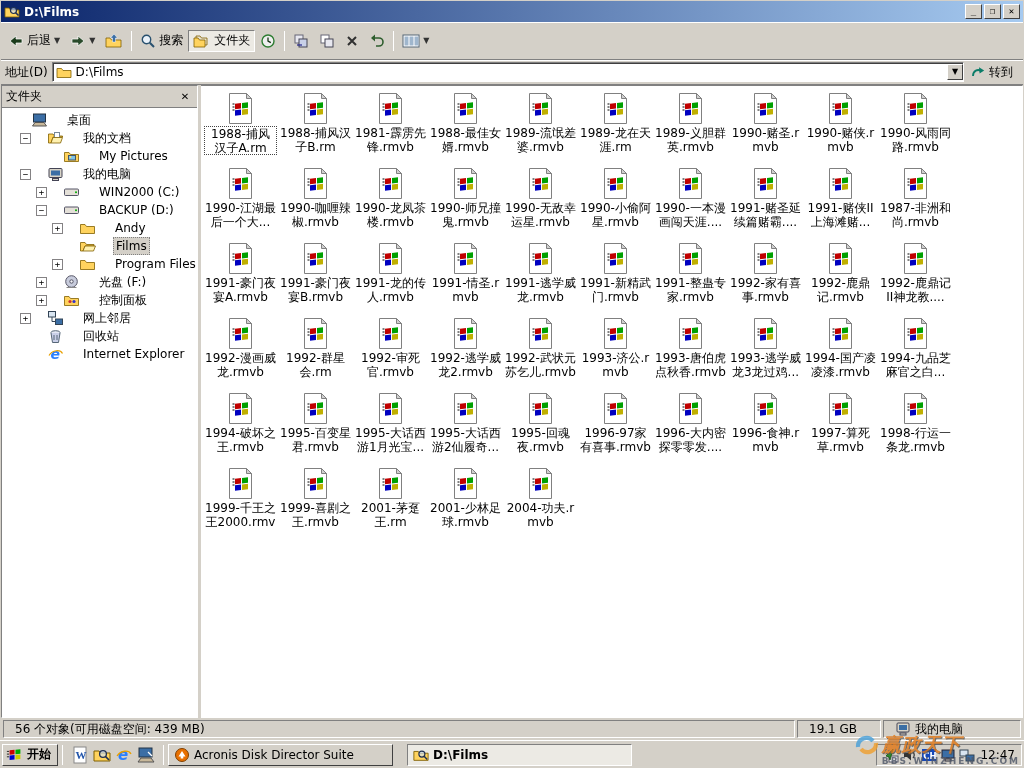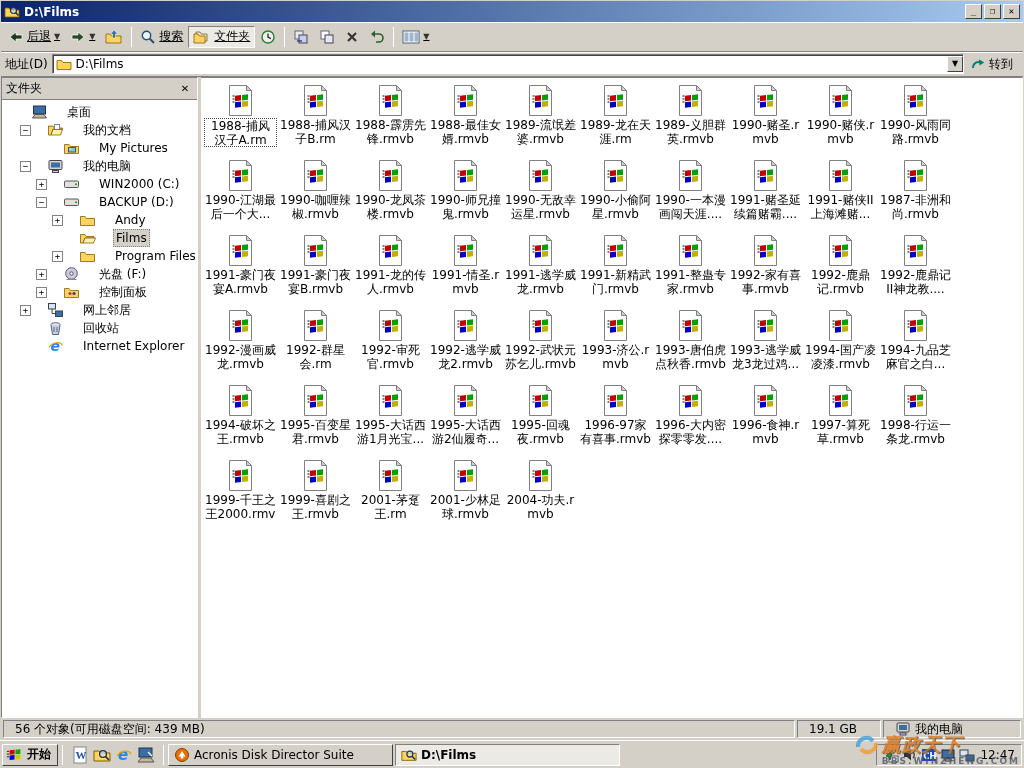--- a/index.html
+++ b/index.html
@@ -15,21 +15,21 @@
   .titlebar .ttext { color:#fff; font-weight:bold; font-size:12px; flex:1; }
   .winbtn { width:17px; height:15px; background:#D4D0C8; border:1px solid; border-color:#fff #404040 #404040 #fff; font-size:9px; line-height:12px; text-align:center; margin-left:2px; font-family:"DejaVu Sans Mono",monospace; }
 
   
   .menubar { height:24px; display:flex; align-items:stretch; border-bottom:1px solid #808080; box-shadow:inset 0 1px 0 #fff; flex:none; }
   .menu-items { display:flex; align-items:center; flex:1; padding-left:4px; }
   .menu-item { padding:3px 9px; }
   .menulogo { width:34px; height:22px; margin:1px 2px 0 0; background:#000; display:flex; align-items:center; justify-content:center; }
 
   
-  .toolbar { height:30px; display:flex; align-items:center; padding:1px 2px; border-bottom:1px solid #808080; box-shadow:inset 0 1px 0 #fff; flex:none;text-decoration:underline; }
+  .toolbar { height:38px; display:flex; align-items:center; padding:1px 2px; border-bottom:1px solid #808080; box-shadow:inset 0 1px 0 #fff; flex:none; }
   .tbtn { height:22px; display:flex; align-items:center; padding:0 4px; border:1px solid transparent; gap:3px; }
   .tbtn.pressed { border-color:#808080 #fff #fff #808080; background:#ECEAE4; }
   .tbtn .caret { font-size:8px; color:#333; }
   .tsep { width:1px; height:20px; background:#808080; border-right:1px solid #fff; margin:0 3px; }
 
   
   .addressbar { height:25px; display:flex; align-items:center; padding:2px 4px; border-bottom:1px solid #808080; box-shadow:inset 0 1px 0 #fff; flex:none; gap:4px; }
   .addr-field { flex:1; height:20px; background:#fff; border:1px solid; border-color:#808080 #fff #fff #808080; box-shadow:inset 1px 1px 0 #404040; display:flex; align-items:center; padding-left:3px; }
   .addr-field .atext { flex:1; padding-left:4px; }
   .addr-drop { width:16px; height:16px; background:#D4D0C8; border:1px solid; border-color:#fff #404040 #404040 #fff; font-size:8px; text-align:center; line-height:14px; }
@@ -406,21 +406,21 @@
                   <rect x="3" y="8.5" width="6" height="5.5" fill="#0000C0"></rect>
                   <rect x="10" y="8.5" width="6" height="5.5" fill="#C0B000"></rect>
                 </g>
  <g stroke="#000" stroke-width="1">
                   <line x1="8.5" y1="12" x2="10.5" y2="12"></line>
                   <line x1="8.5" y1="15" x2="10.5" y2="15"></line>
                   <line x1="8.5" y1="18" x2="10.5" y2="18"></line>
                 </g>
 </svg>
             </span>
-     <div class="flabel">1988-霹雳先锋.rmvb</div>
+     <div class="flabel">1981-霹雳先锋.rmvb</div>
    </div>
           <div class="fitem">
      <span class="ficon">
               <svg viewBox="0 0 33 33" width="33" height="33">
  <path d="M5.5 1.5 h17 l5 5 v25 h-22z" fill="#fff" stroke="#808080"></path>
  <path d="M22.5 1.5 l5 5 h-5z" fill="#D0D0D0" stroke="#808080"></path>
  <g transform="translate(8,10) skewY(-6)">
                   <rect x="3" y="2" width="6" height="5.5" fill="#C00000"></rect>
                   <rect x="10" y="2" width="6" height="5.5" fill="#00A000"></rect>
                   <rect x="3" y="8.5" width="6" height="5.5" fill="#0000C0"></rect>
@@ -1520,21 +1520,21 @@
       </span>
     <span class="qicon">
         <svg viewBox="0 0 18 18">
           <rect x="2" y="2" width="13" height="9" fill="#3B6EA5" stroke="#234"></rect>
           <path d="M1 16 h16 l-3-4 H4z" fill="#C8B89A" stroke="#555"></path>
           <path d="M11 6 l4 4" stroke="#fff" stroke-width="1.2"></path>
         </svg>
       </span>
   </div>
   <div class="tb-sep"></div>
-  <div id="taskbtns" style="display:flex;gap:2px;">
+  <div id="taskbtns" style="display:flex;gap:14px;">
       <div class="taskbtn">
      <span>
           <svg width="16" height="16" viewBox="0 0 16 16">
             <circle cx="8" cy="8" r="6.5" fill="#E87000" stroke="#804000"></circle>
             <path d="M4.5 9.5 L8 4 l3.5 5.5 h-2.2 v2 h-2.6 v-2z" fill="#fff"></path>
           </svg>
         </span>
      <span>Acronis Disk Director Suite</span>
    </div>
       <div class="taskbtn active">

